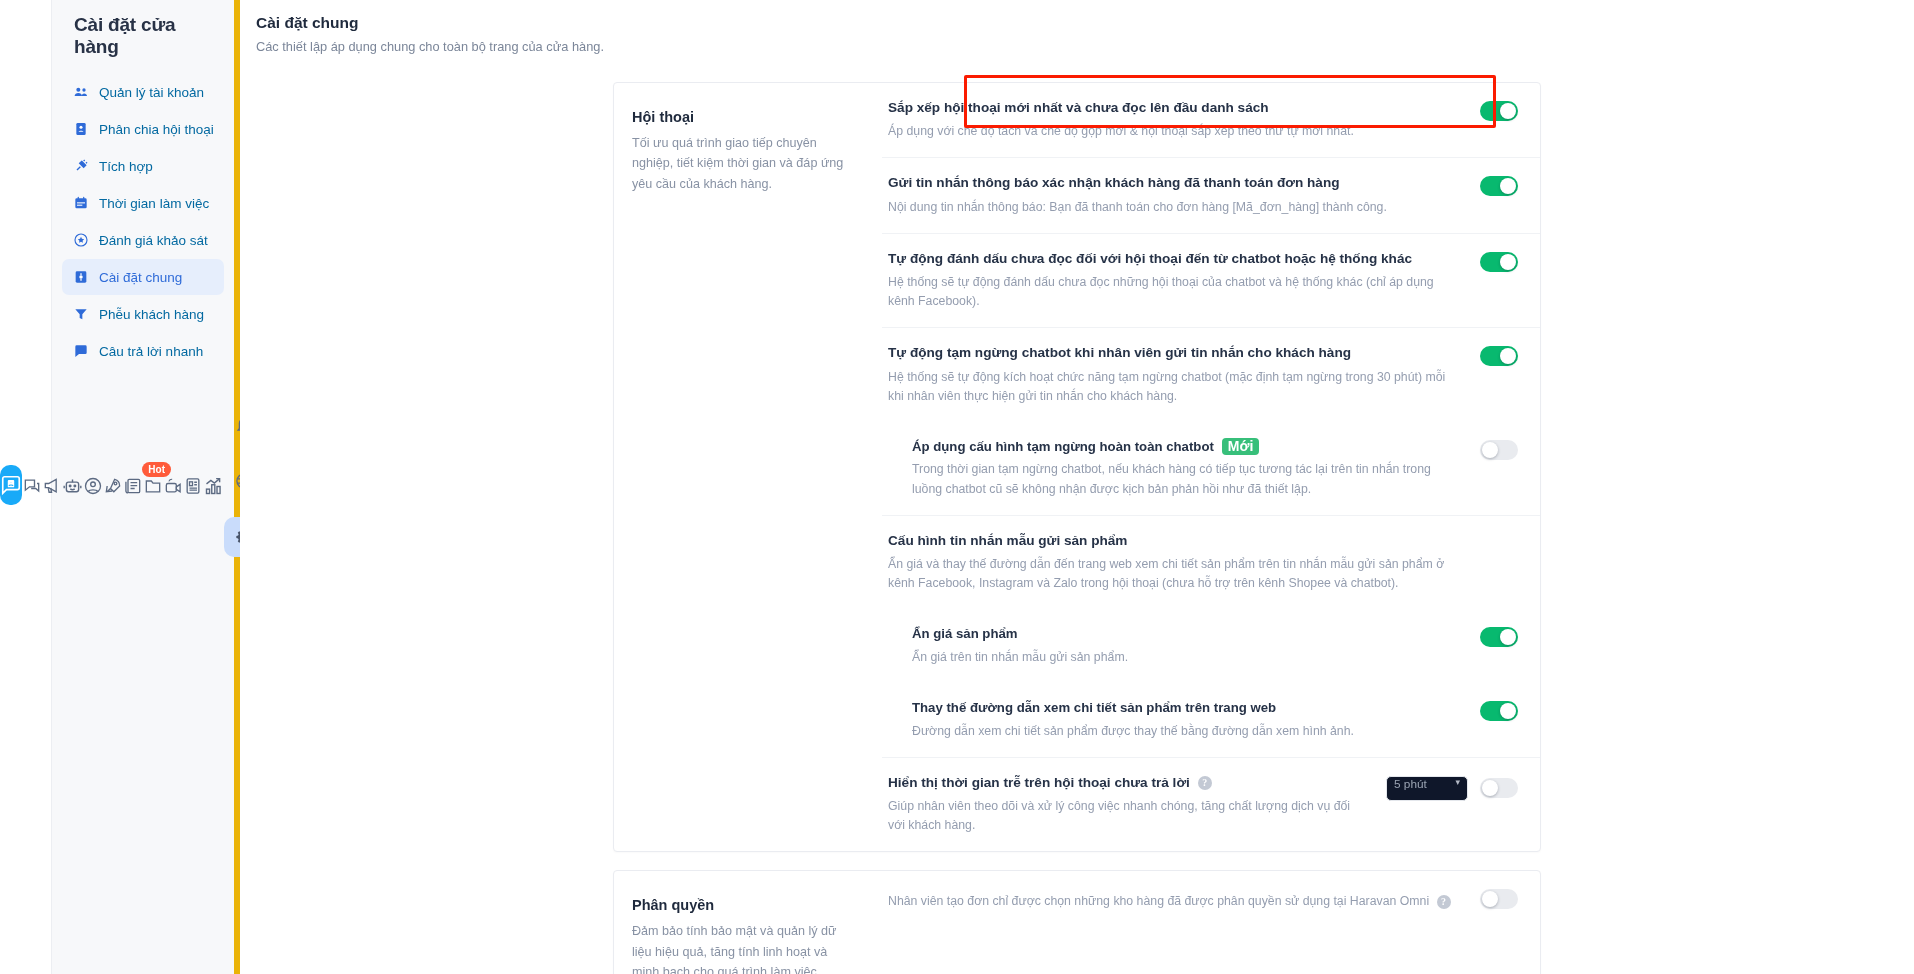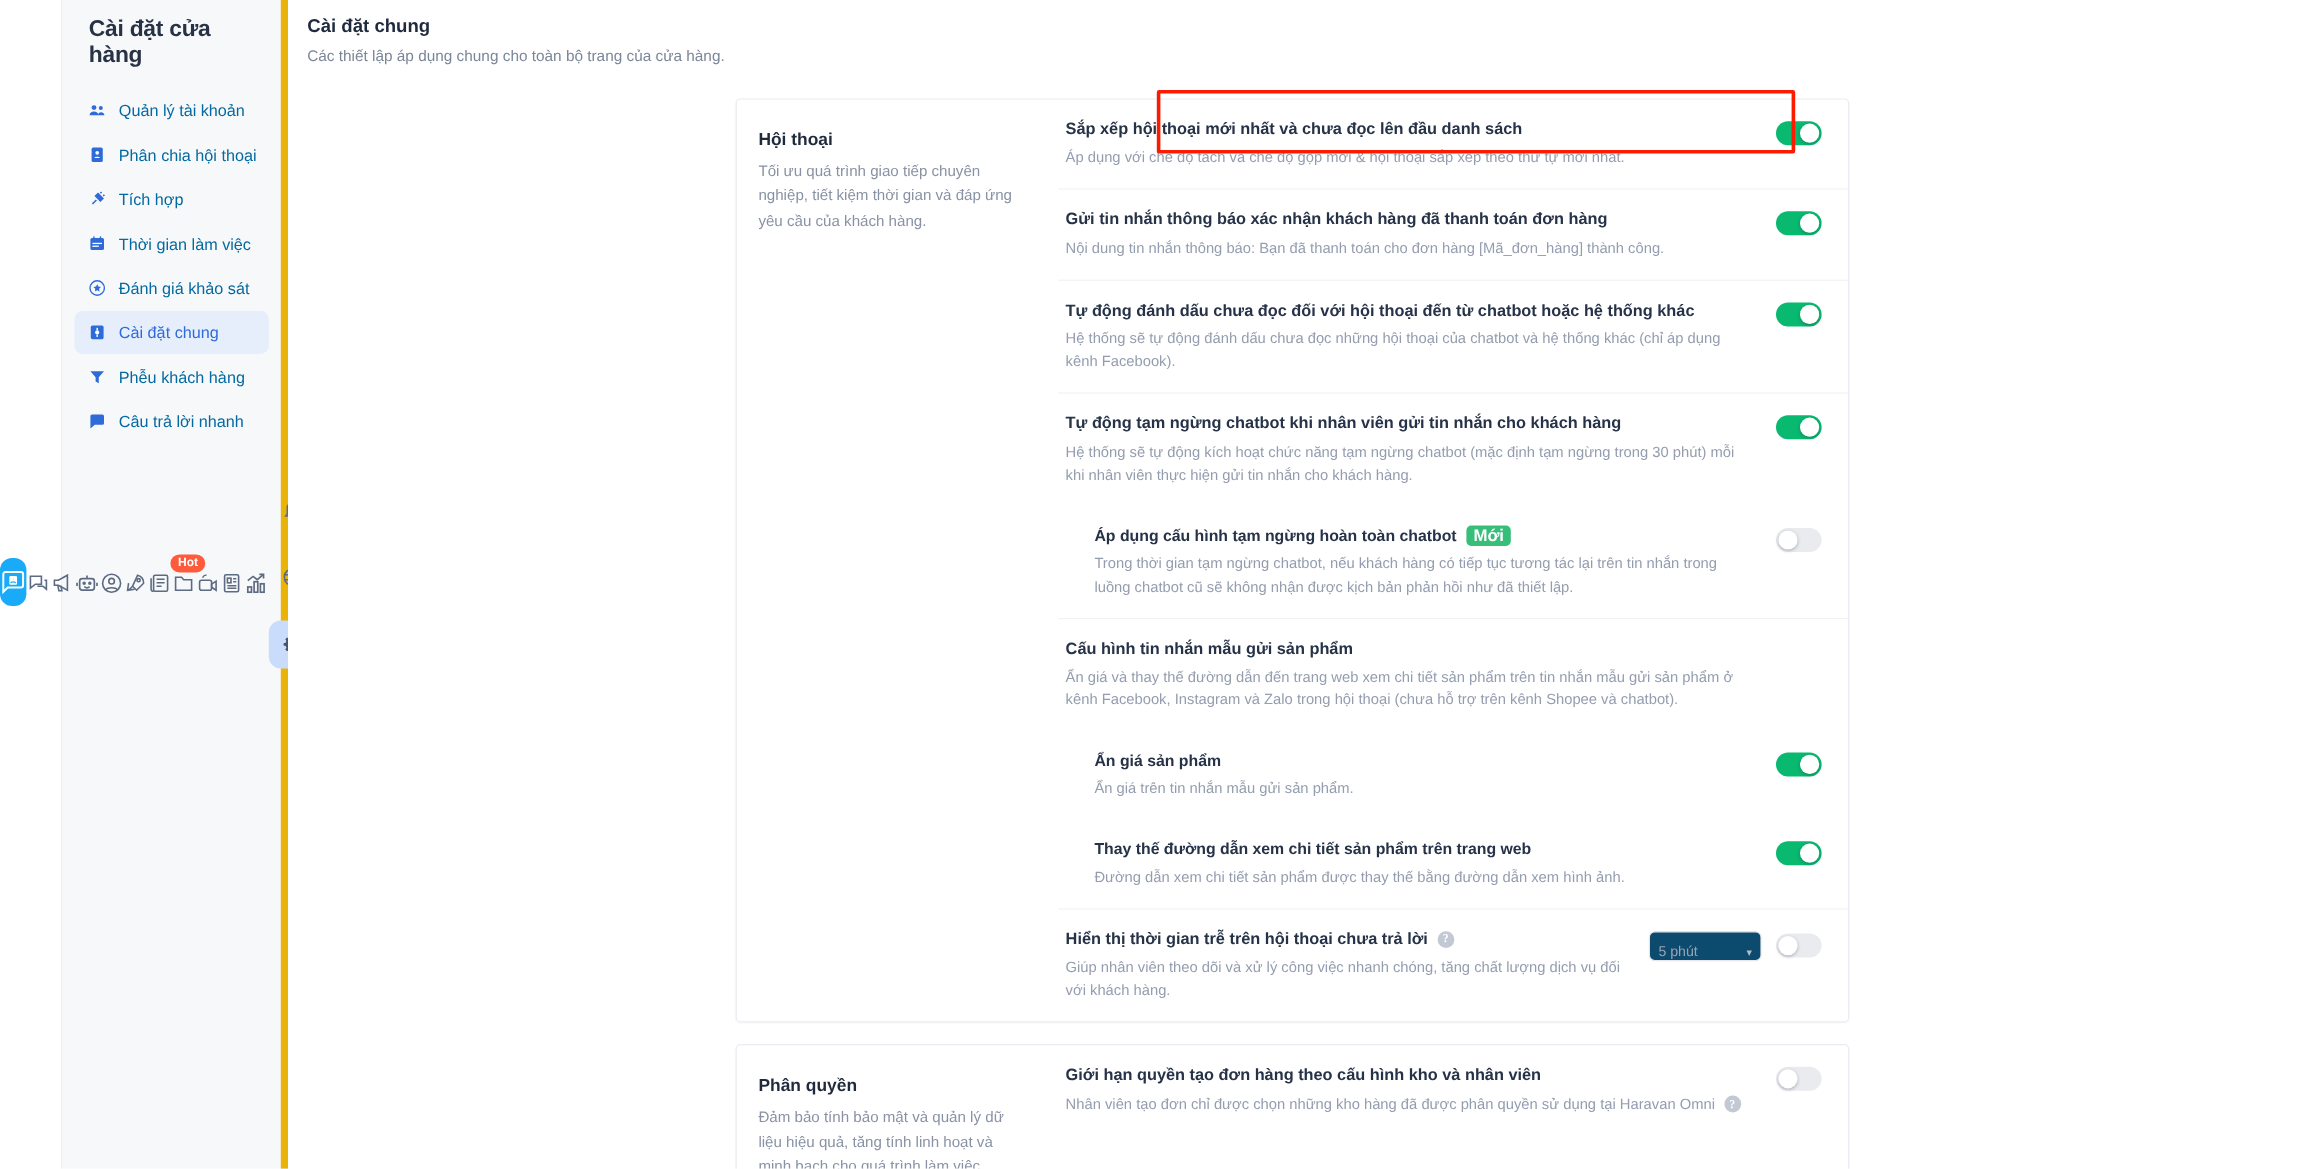--- a/index.html
+++ b/index.html
@@ -132,23 +132,23 @@
   .toggle::after {
     content: ""; position: absolute; top: 2px; left: 2px;
     width: 16px; height: 16px; border-radius: 50%;
     background: #fff; box-shadow: 0 1px 3px rgba(20,30,50,.3);
     transition: left .15s;
   }
   .toggle.on { background: #08b96f; }
   .toggle.on::after { left: 20px; }
 
   .select {
-    width: 94px; height: 25px; border: 1px solid #e4e7ec; border-radius: 5px;
-    display: flex; align-items: flex-end; justify-content: space-between;
-    padding: 0 7px; font-size: 11.8px; color: #9aa3b2; background: #0c4a6e;
+    width: 82px; height: 25px; border: 1px solid #e4e7ec; border-radius: 5px;
+    display: flex; align-items: flex-start; justify-content: space-between;
+    padding: 0 7px; font-size: 11.8px; color: #9aa3b2; background: #0f172a;
     cursor: pointer;
   }
   .select .chev { font-size: 9px; color: #b3bac6; }
 
   
   .highlight {
     position: absolute;
     left: 724px; top: 75px; width: 532px; height: 53px;
     border: 3px solid #fb1b00; border-radius: 2px;
     pointer-events: none; z-index: 30;
@@ -509,23 +509,20 @@
       </div>
 
       <div class="card">
         <div class="card-left">
           <h3>Phân quyền</h3>
           <p>Đảm bảo tính bảo mật và quản lý dữ liệu hiệu quả, tăng tính linh hoạt và minh bạch cho quá trình làm việc.</p>
         </div>
         <div class="card-right">
           <div class="row no-border">
             <div class="row-text">
-              <div class="row-title">
-                <span>Giới hạn quyền tạo đơn hàng theo cấu hình kho và nhân viên</span>
-              </div>
               <div class="row-desc">
                 <span>Nhân viên tạo đơn chỉ được chọn những kho hàng đã được phân quyền sử dụng tại Haravan Omni</span>
                 <span class="help-icon" style="margin-left:4px;vertical-align:middle;">?</span>
               </div>
             </div>
             <div class="row-ctl">
               <div class="toggle"></div>
             </div>
           </div>
         </div>

